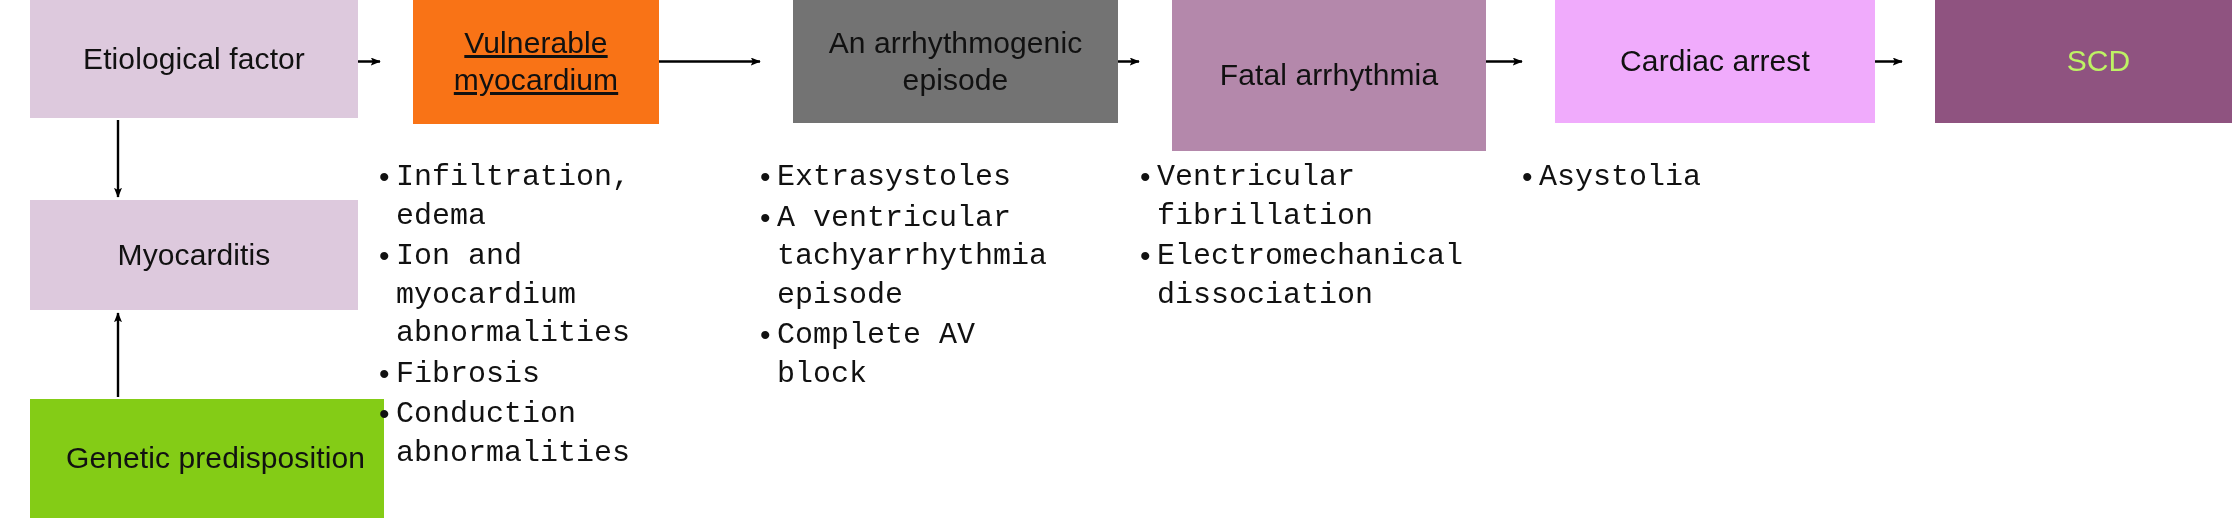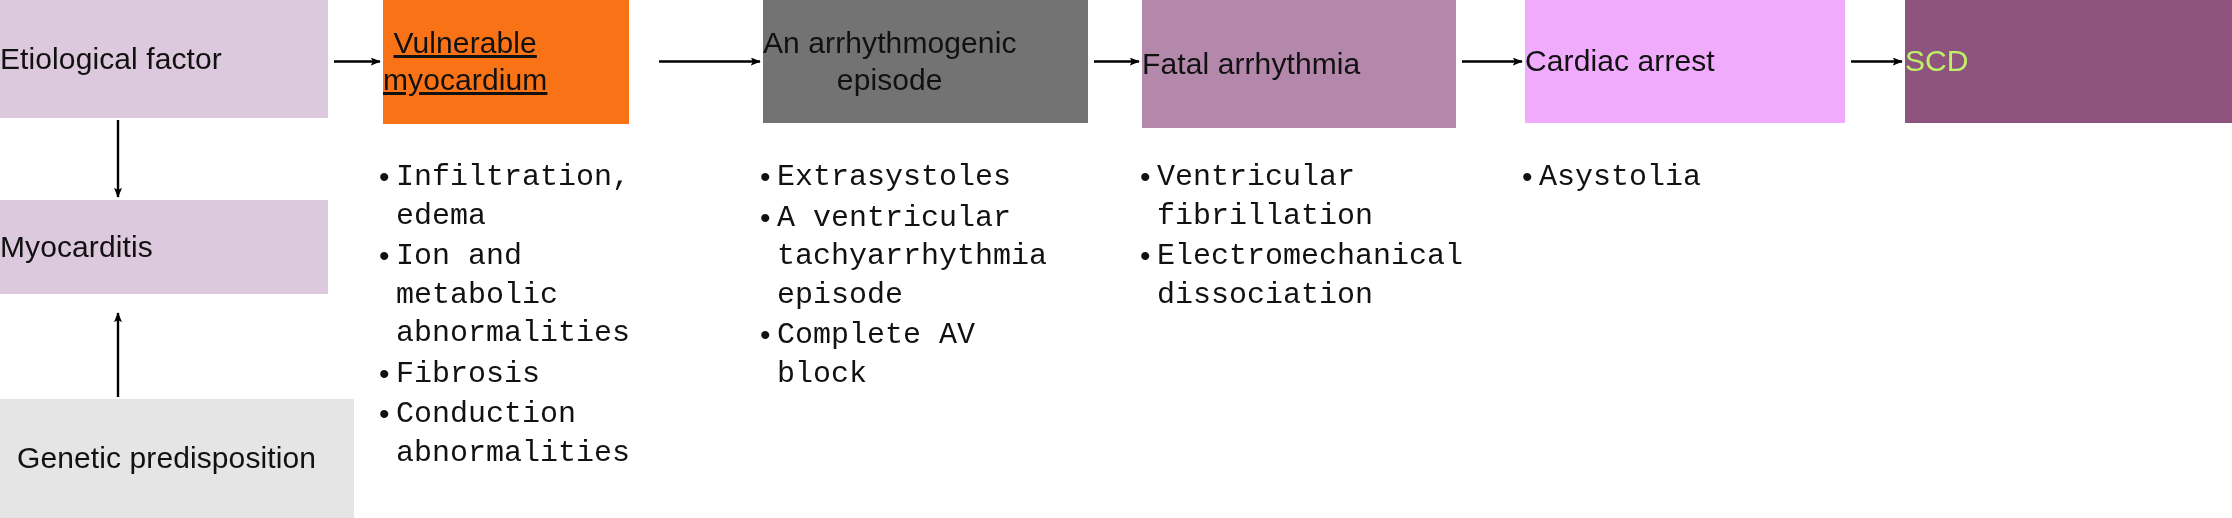--- a/index.html
+++ b/index.html
@@ -20,37 +20,38 @@
     left: 0; top: 0;
     width: 2232px;
     height: 518px;
   }
 
   
   .box {
     position: absolute;
     display: flex;
     align-items: center;
-    justify-content: flex-start;
+    justify-content: center;
     text-align: center;
     box-sizing: border-box;
     color: #111111;
     font-size: 30px;
     line-height: 1.22;
     letter-spacing: 0.1px;
+    margin-left: 30px;
   }
   .box span { display: block; }
 
   .box-etiological     { left: 0px;    top: 0px;   width: 328px; height: 118px; background: #ddc9dd; }
-  .box-myocarditis     { left: 0px;    top: 200px; width: 328px; height: 94px; background: #ddc9dd; }
-  .box-genetic         { left: 0px;    top: 399px; width: 354px; height: 119px; background: #e5e5e5; padding-left: 17px; }
+  .box-myocarditis     { left: 0px;    top: 200px; width: 328px; height: 110px; background: #ddc9dd; }
+  .box-genetic         { left: 0px;    top: 399px; width: 354px; height: 119px; background: #84cc16; padding-left: 17px; }
 
   .box-vulnerable      { left: 383px;  top: 0px;   width: 246px; height: 124px; background: #f97316; text-decoration: underline; }
   .box-stimulus        { left: 763px;  top: 0px;   width: 325px; height: 123px; background: #737373; }
-  .box-fatal           { left: 1142px; top: 0px;   width: 314px; height: 128px; background: #b488ab; }
+  .box-fatal           { left: 1142px; top: 0px;   width: 314px; height: 151px; background: #b488ab; }
   .box-cardiac         { left: 1525px; top: 0px;   width: 320px; height: 123px; background: #f0abfc; }
   .box-scd             { left: 1905px; top: 0px;   width: 327px; height: 123px; background: #8f5380; color: #bef264; }
 
   
   .bullets {
     position: absolute;
     font-size: 30px;
     line-height: 1.285;
     color: #111111;
   }
@@ -145,21 +146,21 @@
     <span>SCD</span>
   </div>
 
   <div class="bullets bullets-vulnerable">
       <div class="bullet-row">
         <span class="dot">•</span>
         <span class="btext">Infiltration, edema</span>
       </div>
       <div class="bullet-row">
         <span class="dot">•</span>
-        <span class="btext">Ion and metabolic abnormalities</span>
+        <span class="btext">Ion and myocardium abnormalities</span>
       </div>
       <div class="bullet-row">
         <span class="dot">•</span>
         <span class="btext">Fibrosis</span>
       </div>
       <div class="bullet-row">
         <span class="dot">•</span>
         <span class="btext">Conduction abnormalities</span>
       </div>
     </div>

